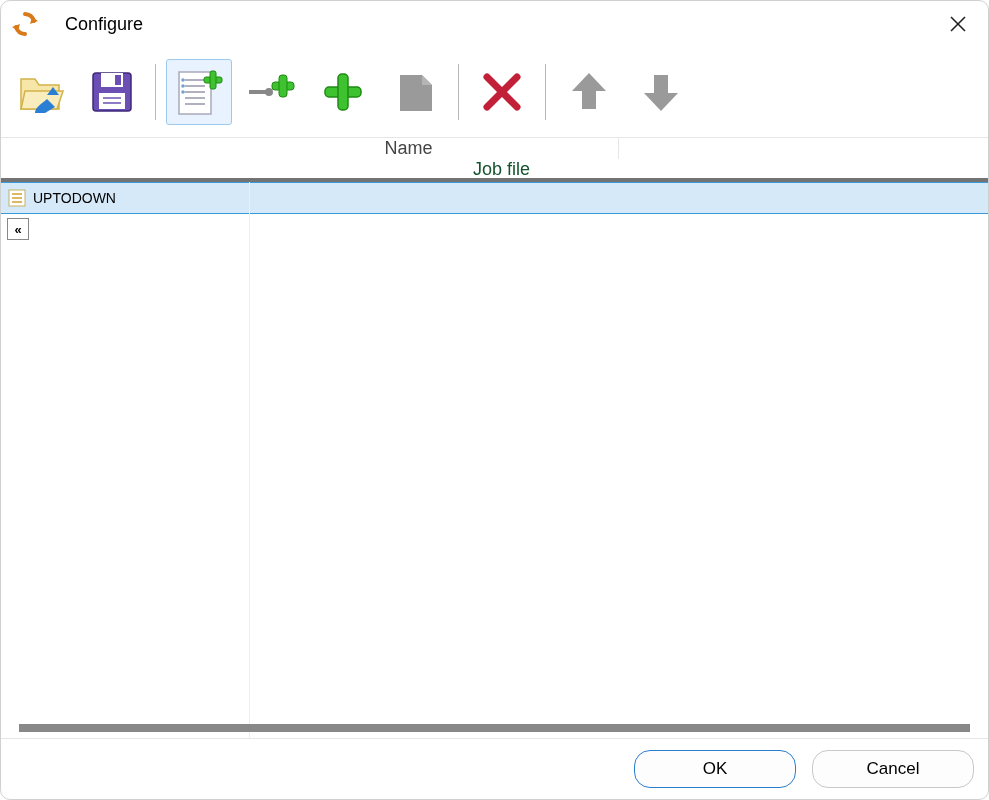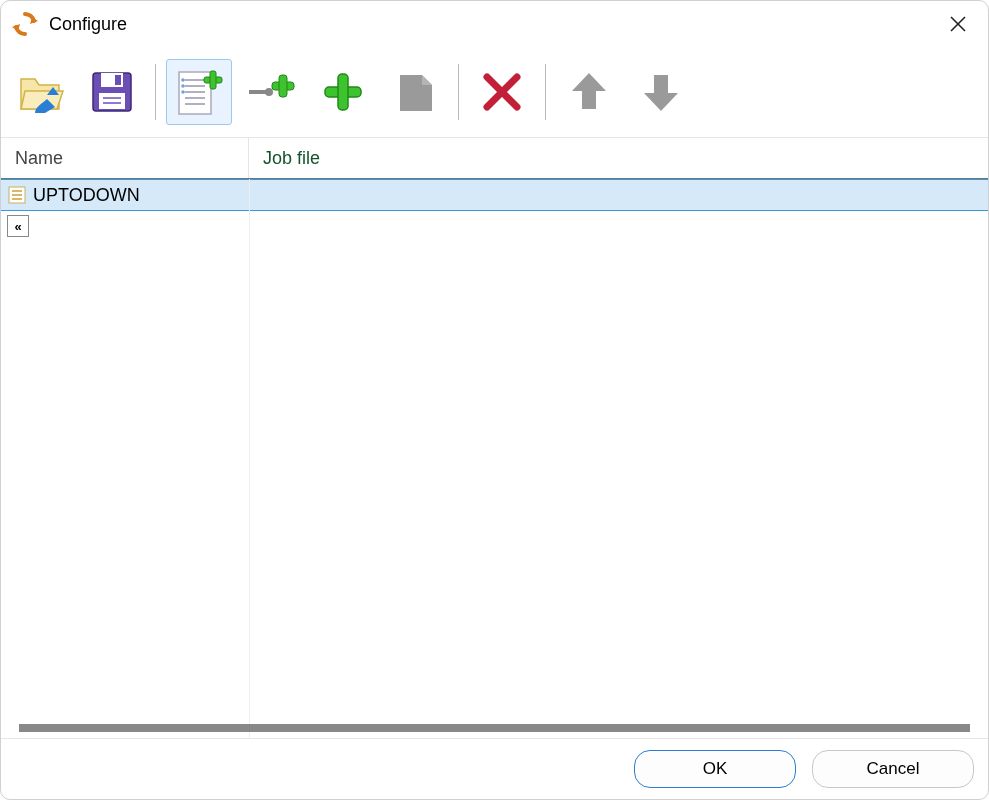--- a/index.html
+++ b/index.html
@@ -22,20 +22,21 @@
     display: flex;
     flex-direction: column;
     background: #ffffff;
   }
   
   .titlebar {
     height: 46px;
     display: flex;
     align-items: center;
     padding: 0 10px;
+    gap: 16px;
   }
   .titlebar .app-icon {
     width: 28px;
     height: 28px;
     margin-right: 10px;
     display: flex;
     align-items: center;
     justify-content: center;
   }
   .titlebar .title {
@@ -84,21 +85,22 @@
   .list-area {
     flex: 1;
     display: flex;
     flex-direction: column;
     overflow: hidden;
   }
   .list-header {
     height: 40px;
     display: flex;
     align-items: center;
-    border-bottom: 1px solid #737373;
+    border-bottom: 4px solid #737373;
+    flex-direction: column;
   }
   .col-name {
     width: 248px;
     box-sizing: border-box;
     padding-left: 14px;
     font-size: 18px;
     color: #444;
     border-right: 1px solid #e6e6e6;
     height: 100%;
     display:flex;
@@ -150,21 +152,21 @@
   }
   .row-icon {
     width: 20px;
     height: 20px;
     display: flex;
     align-items: center;
     justify-content: center;
     flex-shrink: 0;
   }
   .row-label {
-    font-size: 18px;
+    font-size: 14px;
   }
   .scrollbar-h {
     position: absolute;
     left: 18px;
     right: 18px;
     bottom: 6px;
     height: 8px;
     background: #888888;
     border-radius: 0;
   }

